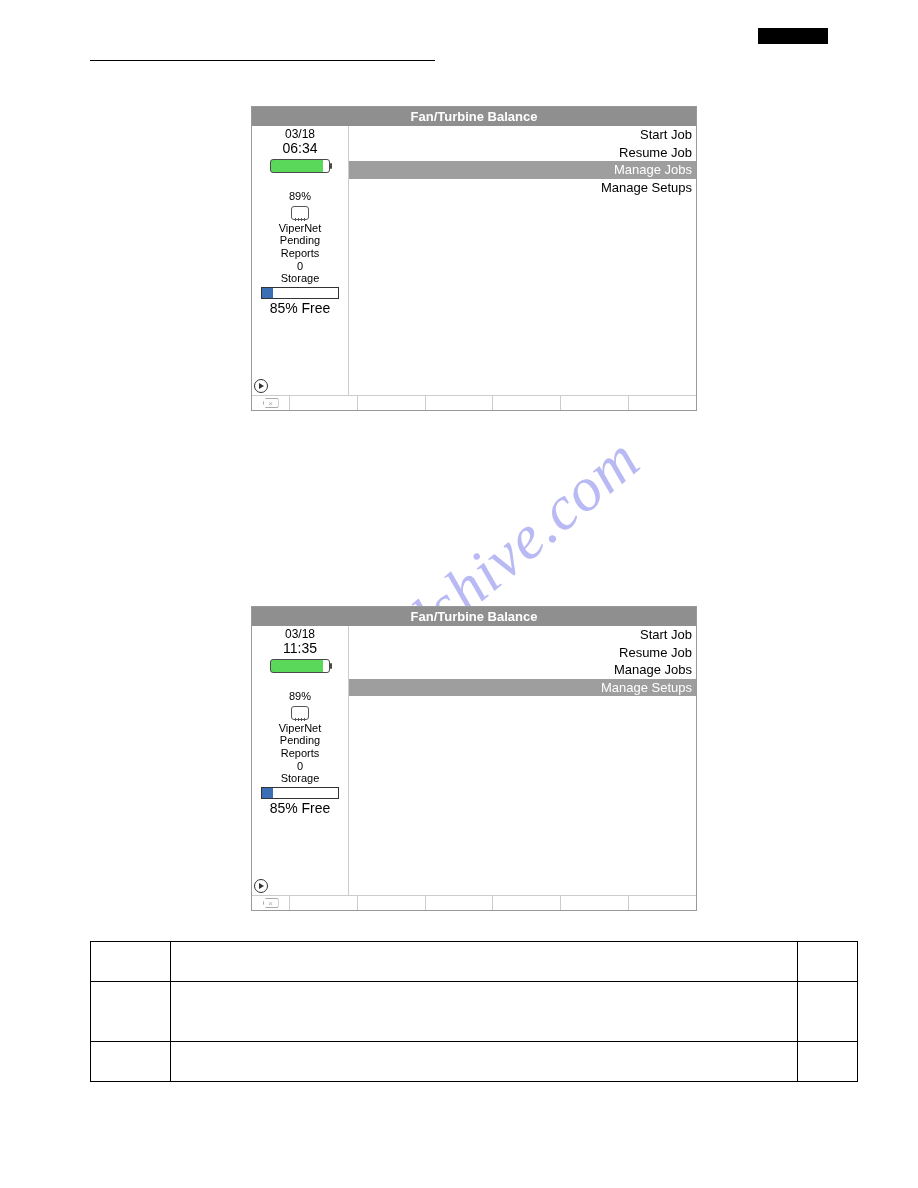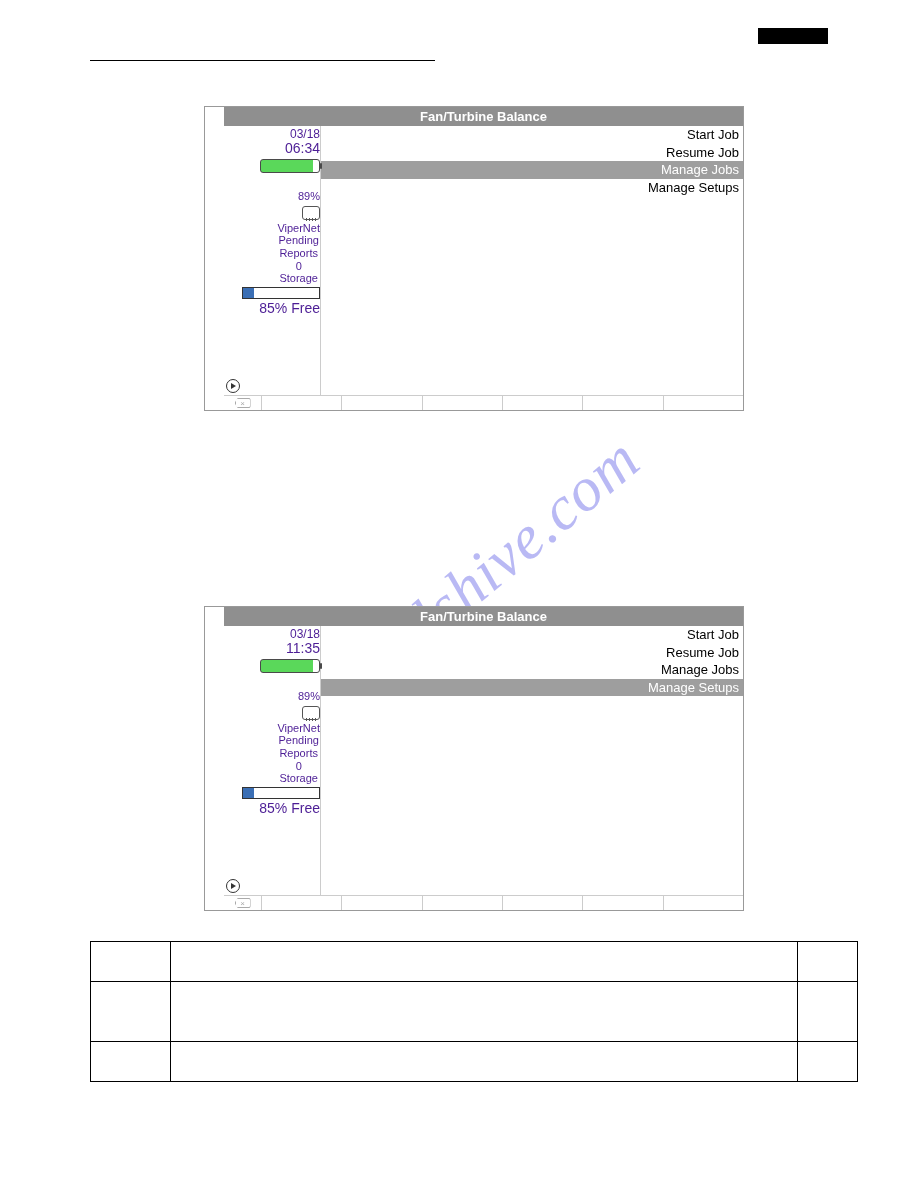--- a/index.html
+++ b/index.html
@@ -24,47 +24,46 @@
     width: 345px;
     margin-top: 30px;
     margin-bottom: 10px;
   }
   .screenshot-wrap {
     display: flex;
     justify-content: center;
     margin-top: 45px;
   }
   .screenshot {
-    width: 540px;
+    width: 446px;
     border: 1px solid #999;
     background: #fff;
     position: relative;
-    padding-left: 19px;
   }
   .titlebar {
     background: #8f8f8f;
     color: #fff;
     font-weight: bold;
     text-align: center;
     font-size: 13px;
     padding: 2px 0;
   }
   .body-area {
     display: flex;
     height: 270px;
     border-bottom: 1px solid #ccc;
   }
   .sidebar {
     width: 97px;
     border-right: 1px solid #ccc;
     display: flex;
     flex-direction: column;
-    align-items: flex-end;
+    align-items: center;
     padding-top: 2px;
-    color: #4c1d95;
+    color: #000000;
     font-size: 12px;
     position: relative;
   }
   .sidebar .date { font-size: 12px; line-height: 1.1; }
   .sidebar .time { font-size: 14px; line-height: 1.1; }
   .battery {
     margin-top: 2px;
     width: 60px;
     height: 14px;
     border: 1px solid #4a4a4a;

